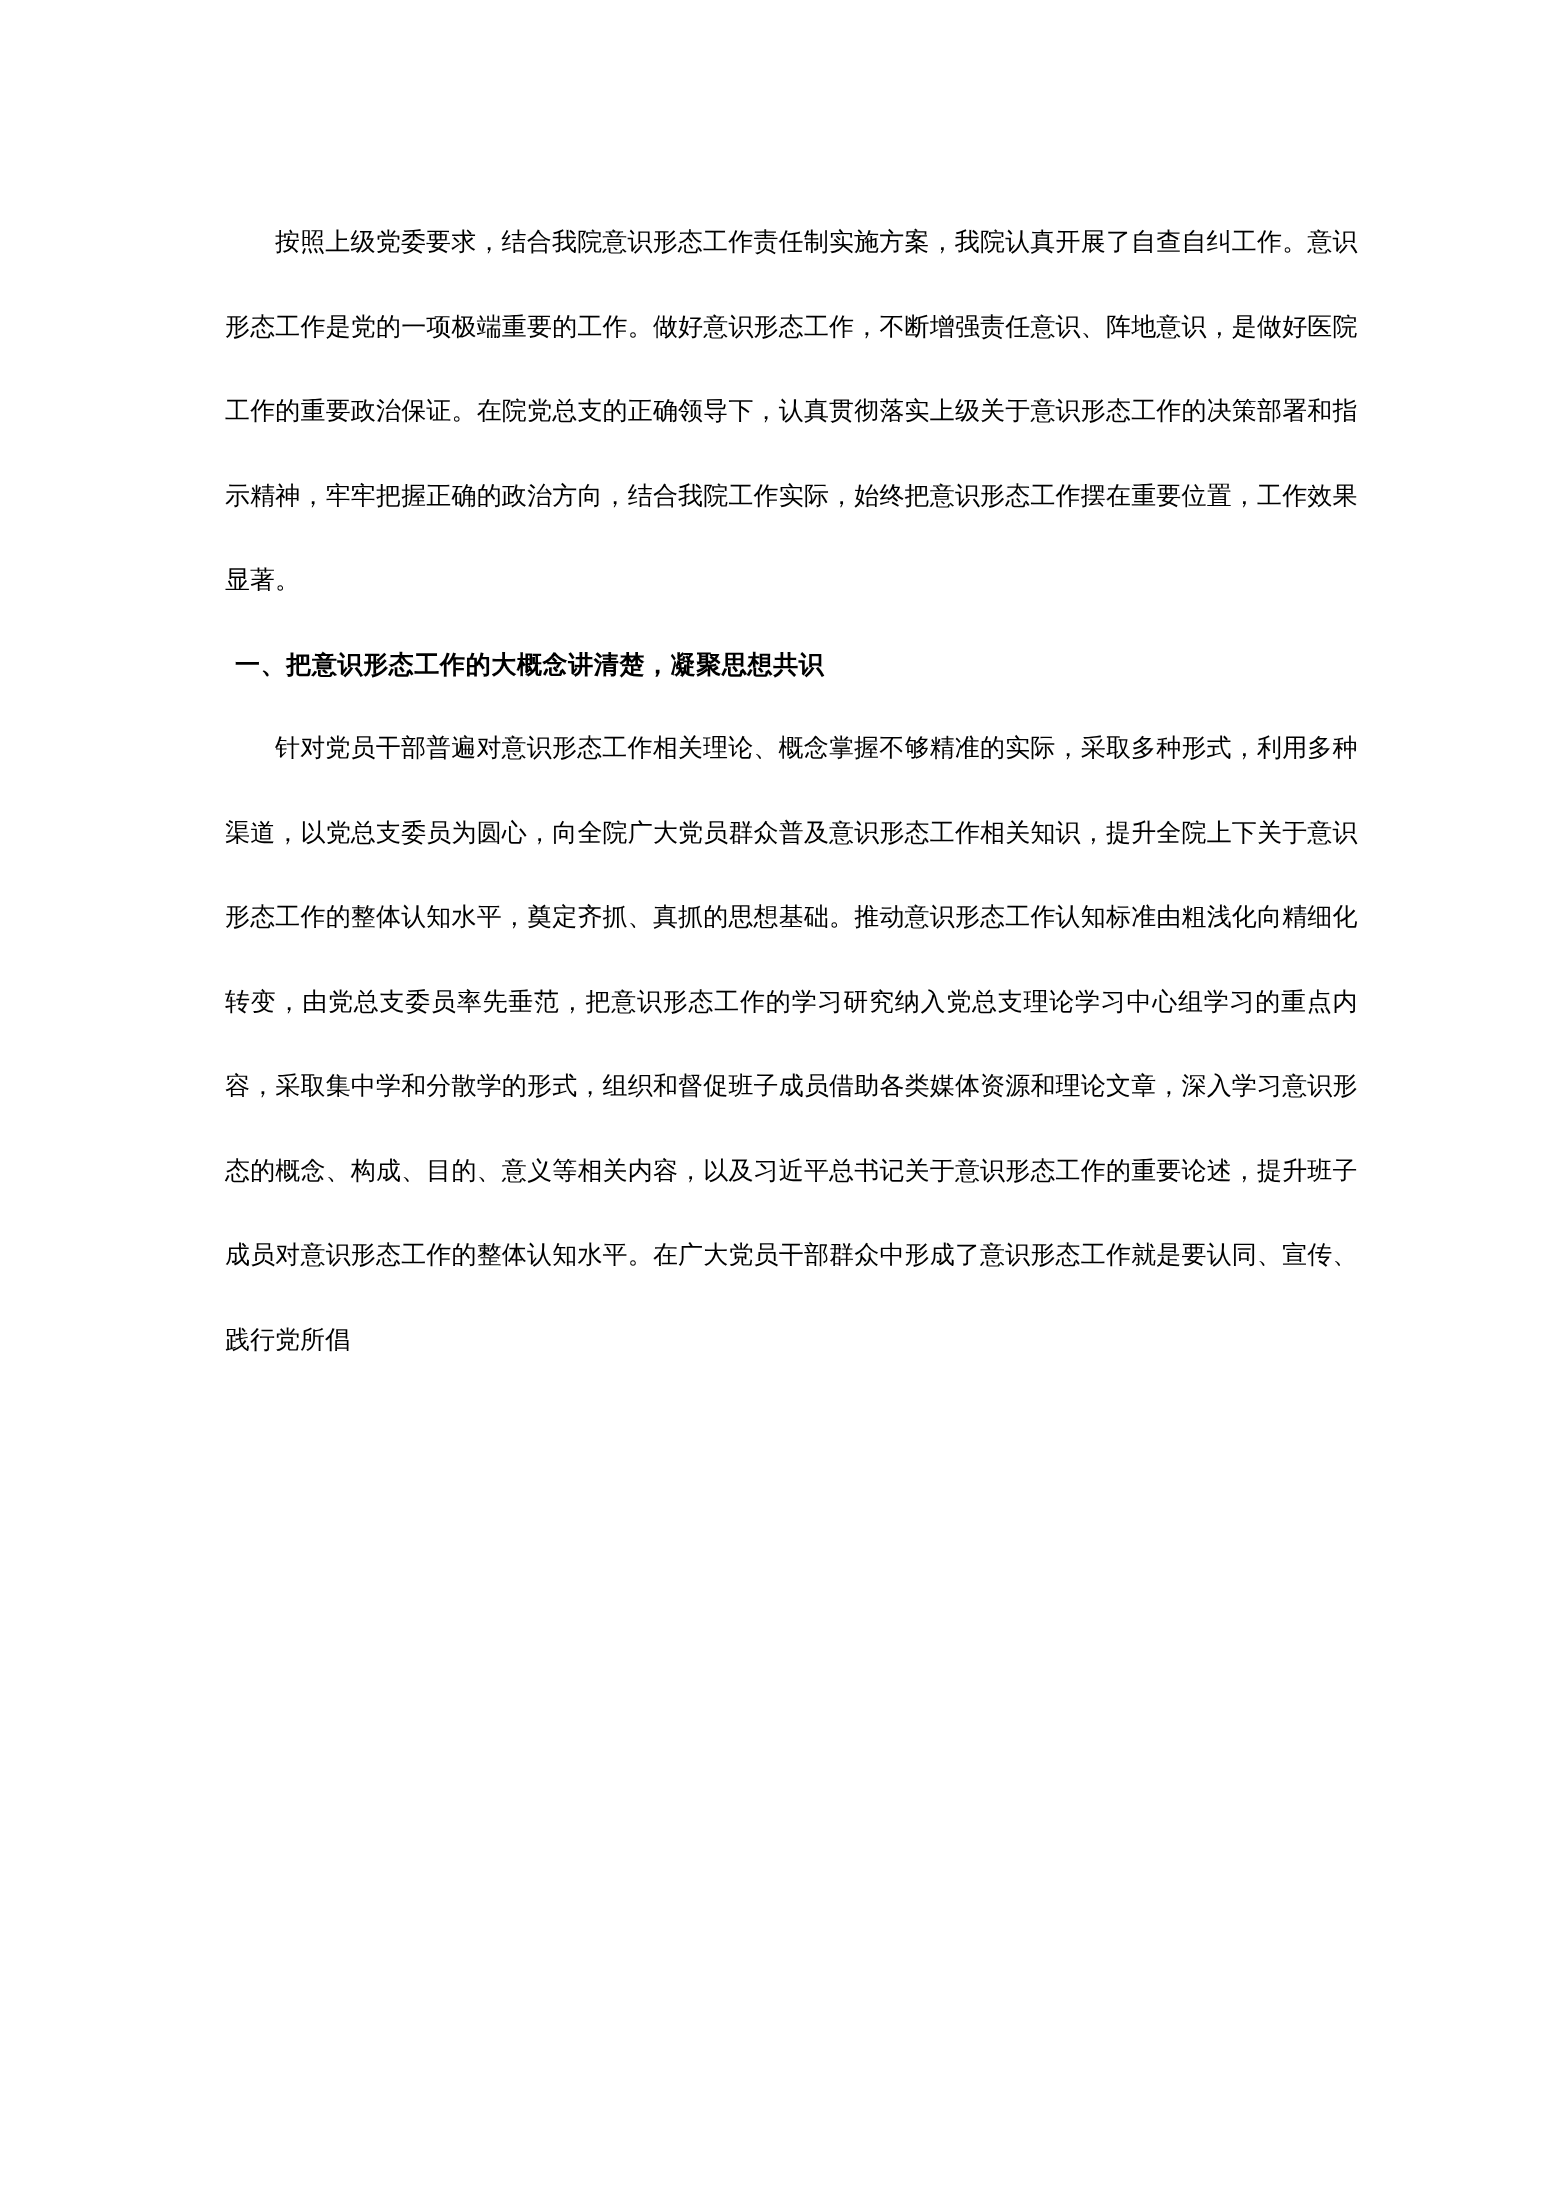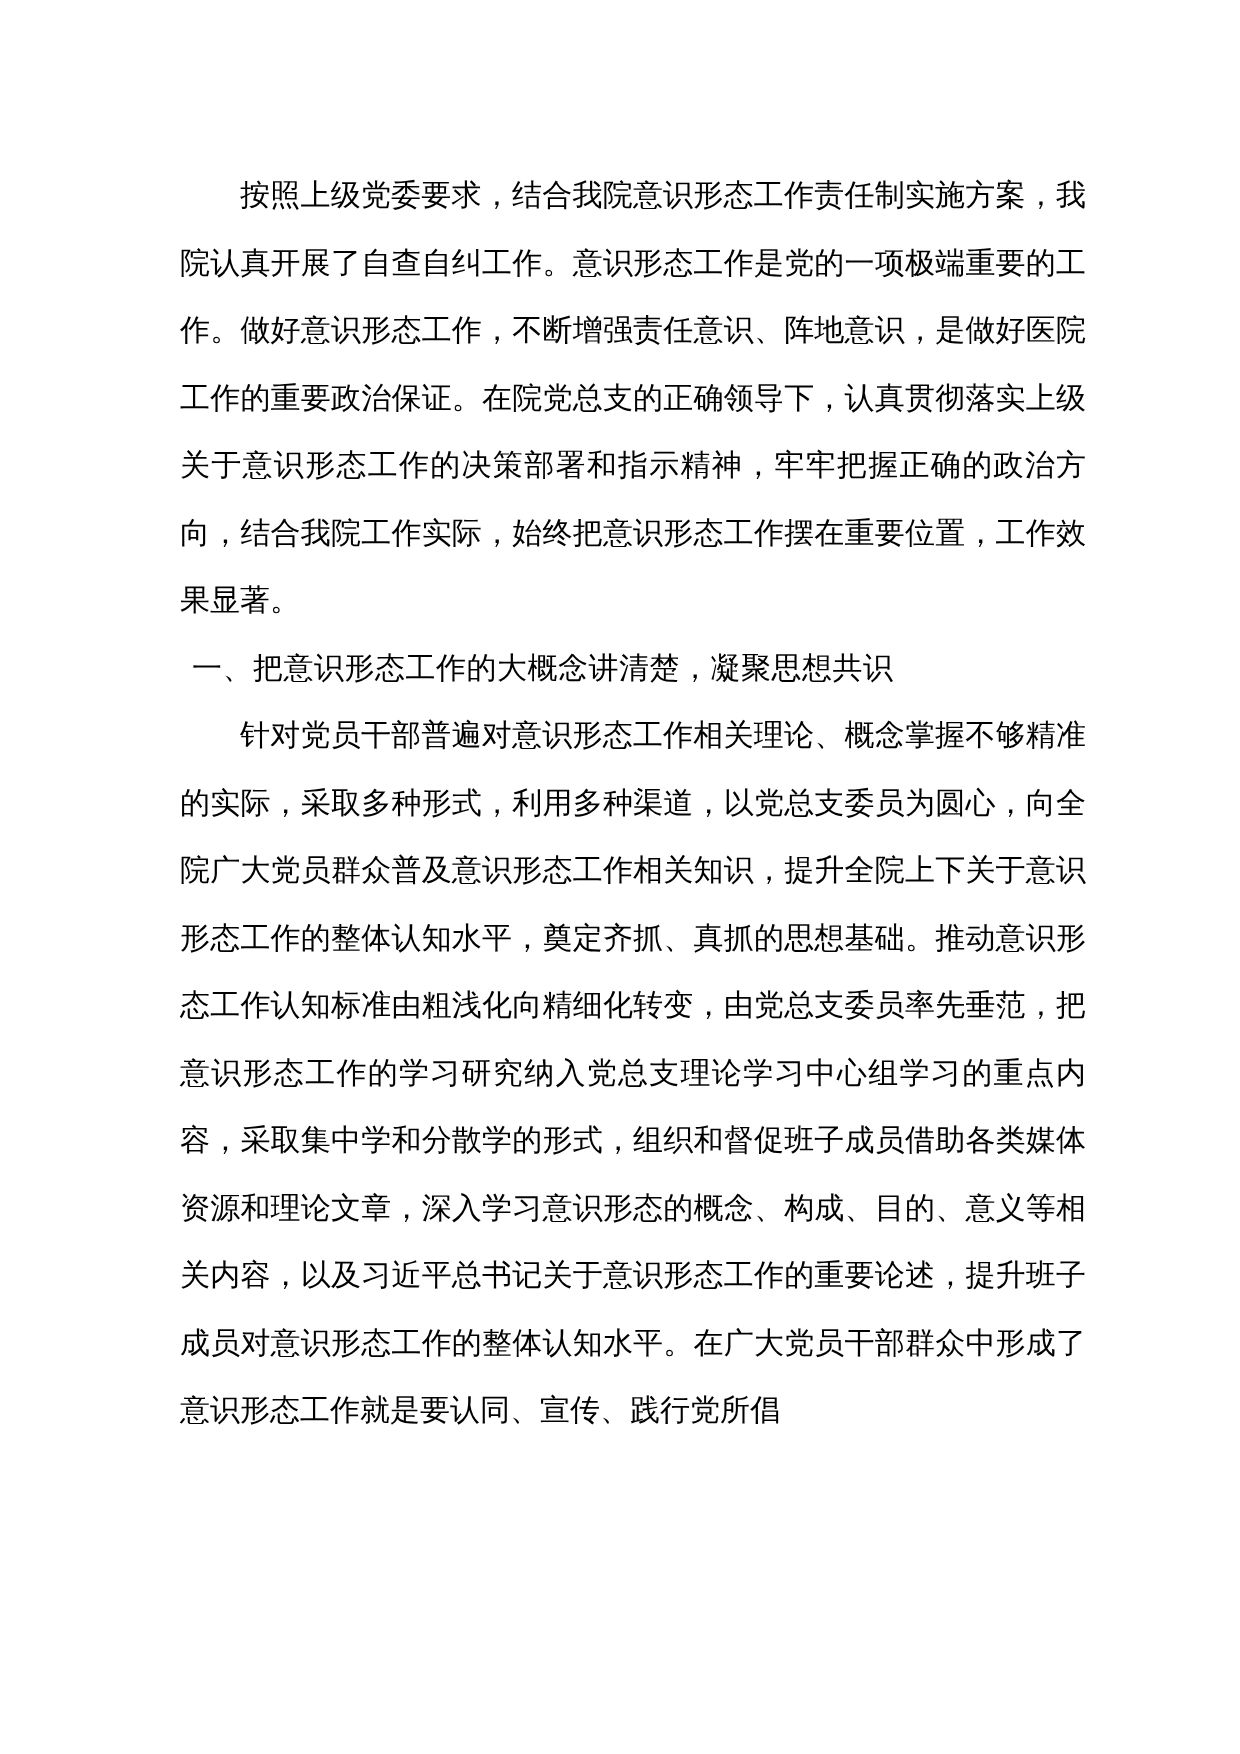--- a/index.html
+++ b/index.html
@@ -22,31 +22,31 @@
     font-family: "Liberation Sans", "DejaVu Sans", sans-serif;
     font-size: 30px;
     line-height: 67.5px;
     color: #000000;
     text-align: justify;
   }
   .text-block p,
   .text-block h2 {
     margin: 0;
     padding: 0;
-    font-size: 30px;
+    font-size: 20px;
     line-height: 67.5px;
   }
   .body-para {
     text-indent: 2em;
     font-weight: normal;
     word-break: normal;
   }
   .section-heading {
     text-indent: 0.4em;
-    font-weight: normal;
+    font-weight: bold;
     letter-spacing: 0.5px;
   }
 </style>
 </head>
 <body>
 
 <div class="page">
   <div class="text-block">
     <p class="body-para">按照上级党委要求，结合我院意识形态工作责任制实施方案，我院认真开展了自查自纠工作。意识形态工作是党的一项极端重要的工作。做好意识形态工作，不断增强责任意识、阵地意识，是做好医院工作的重要政治保证。在院党总支的正确领导下，认真贯彻落实上级关于意识形态工作的决策部署和指示精神，牢牢把握正确的政治方向，结合我院工作实际，始终把意识形态工作摆在重要位置，工作效果显著。</p>
     <h2 class="section-heading">一、把意识形态工作的大概念讲清楚，凝聚思想共识</h2>

